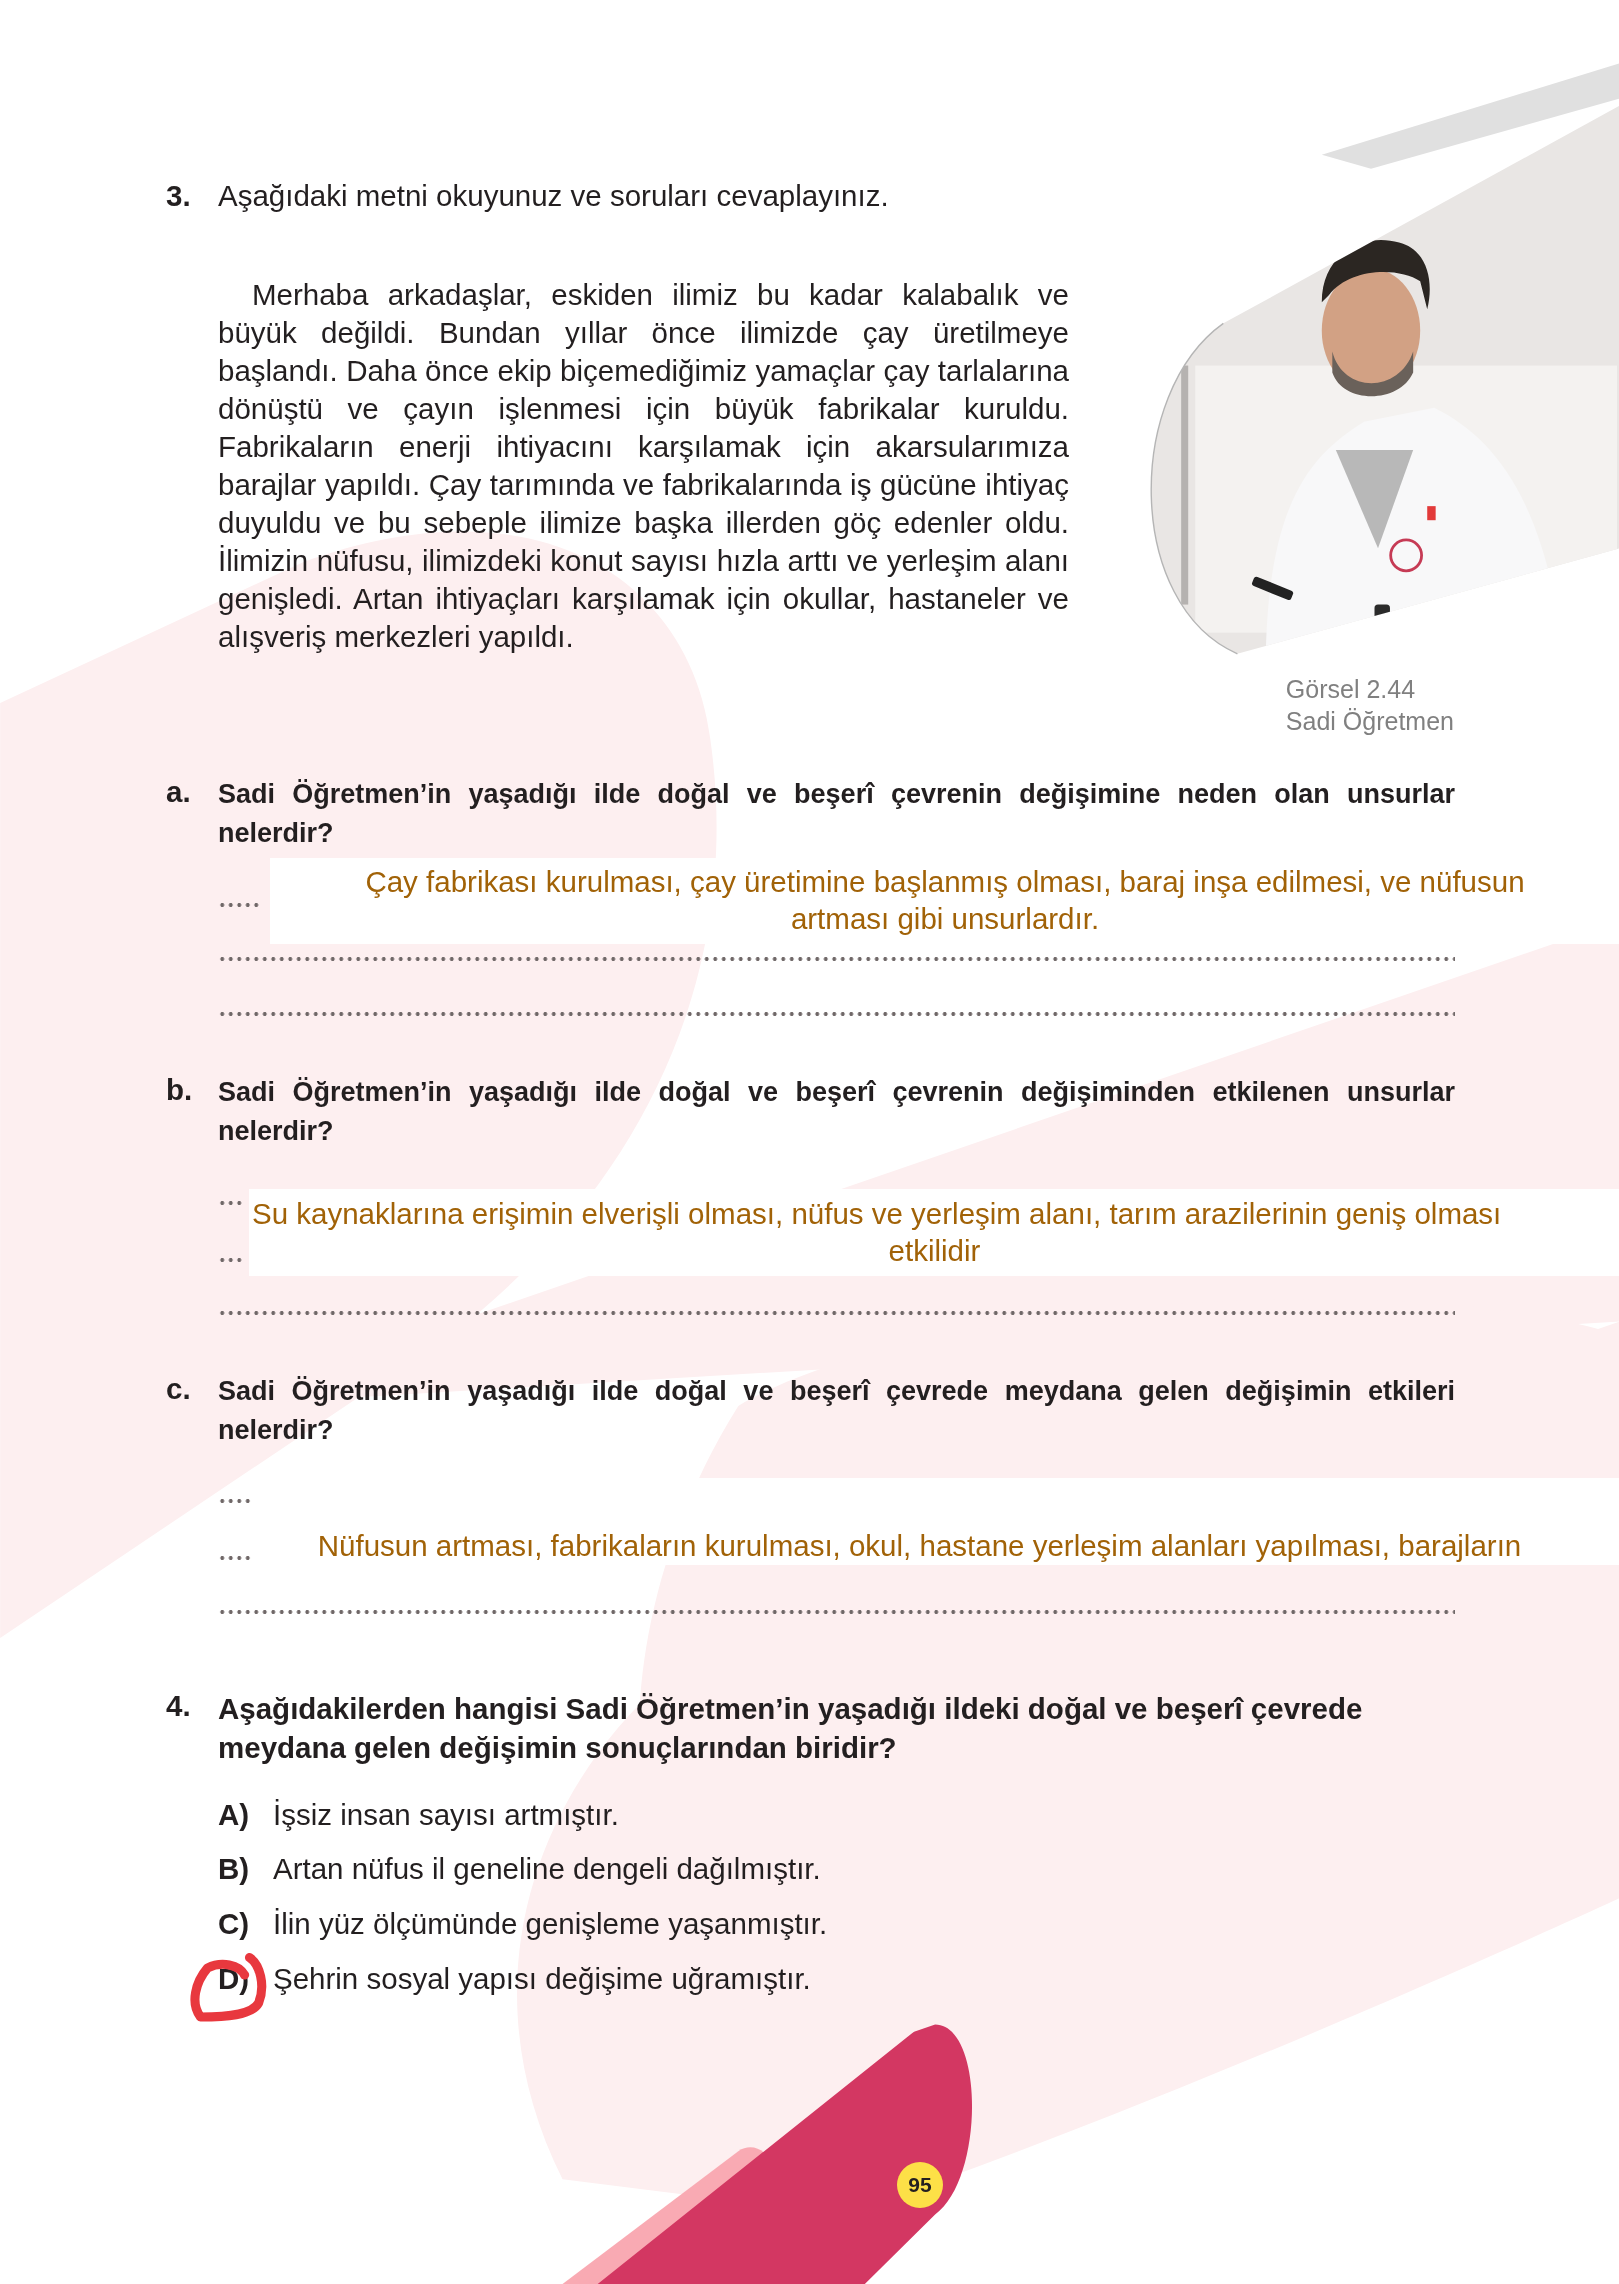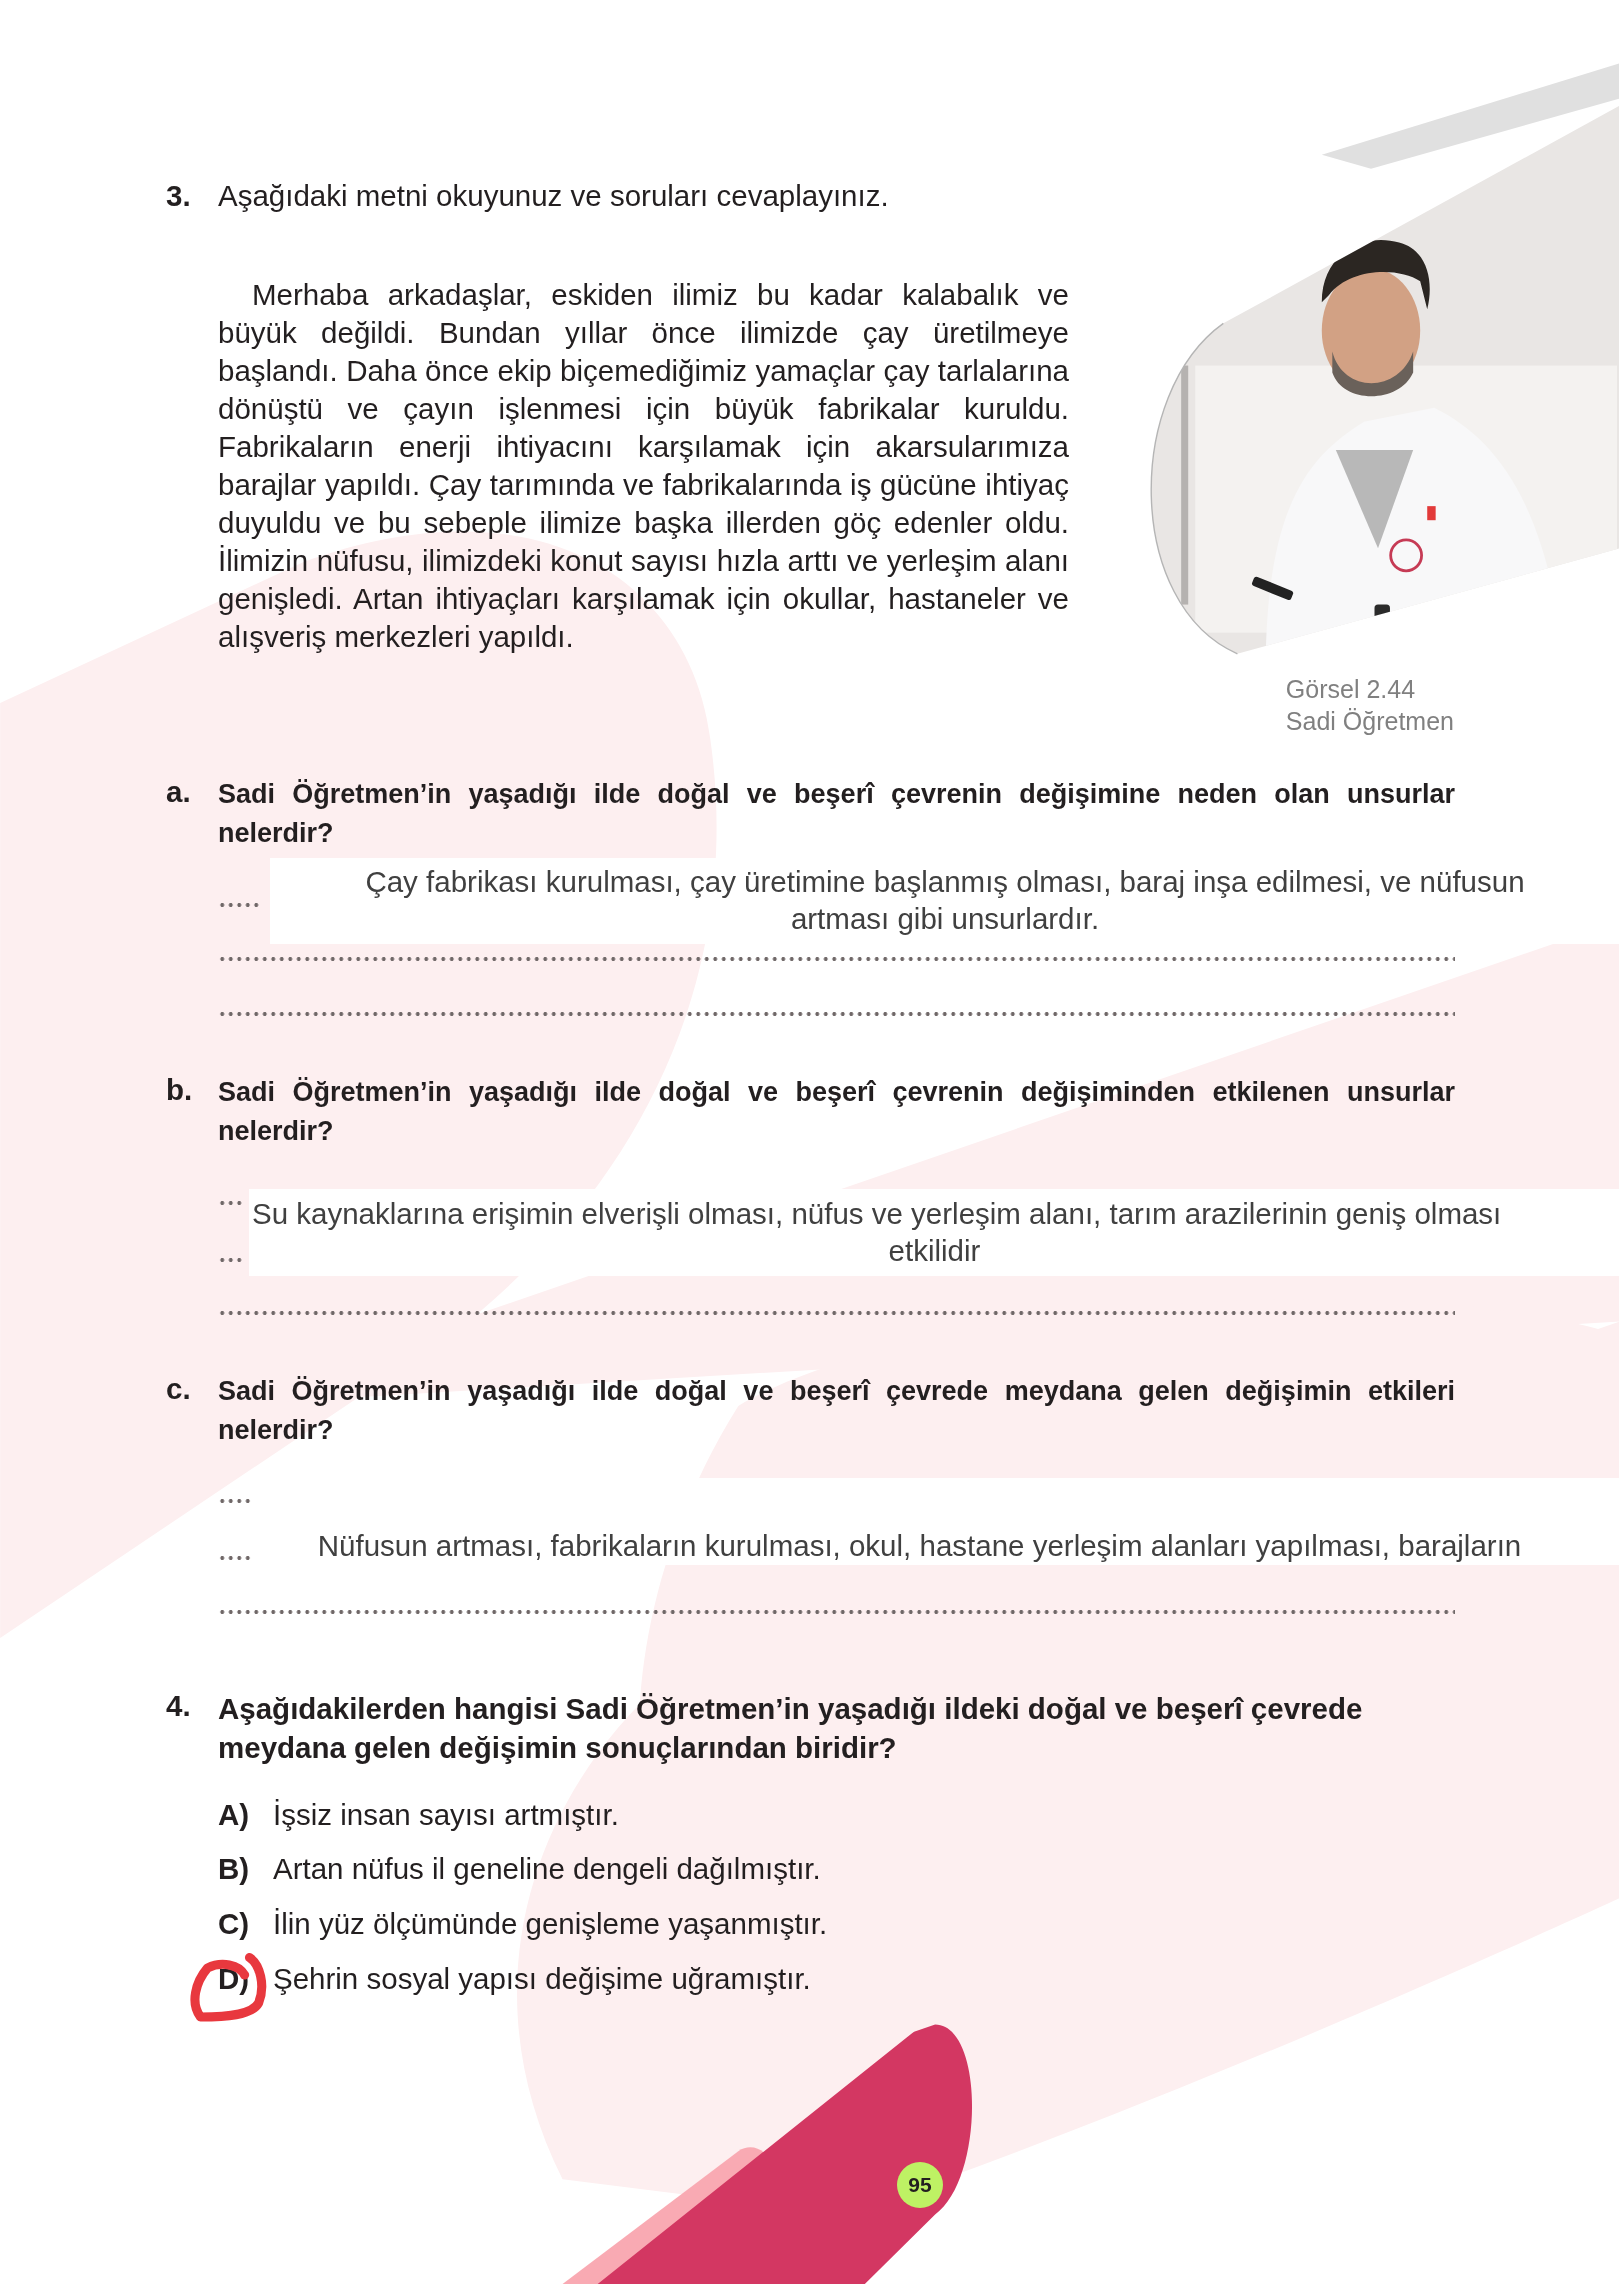--- a/index.html
+++ b/index.html
@@ -33,34 +33,34 @@
     }
     .dots {
       position:absolute; height:4.2px;
       background-image:radial-gradient(circle, #6f6767 1.8px, transparent 2.1px);
       background-size:8.5px 4.2px; background-repeat:repeat-x;
     }
     .answer-box {
       position:absolute; background:#ffffff;
     }
     .answer-text {
-      position:absolute; color:#404040; font-size:29.5px; line-height:37px;
+      position:absolute; color:#a16207; font-size:29.5px; line-height:37px;
       text-align:center; white-space:nowrap;
     }
 
     .q4-text {
       position:absolute; left:218px; top:1689px; width:1237px;
       font-weight:bold; font-size:29.5px; line-height:39px;
     }
     .option { position:absolute; left:218px; font-size:29.5px; white-space:nowrap; }
     .option .opt-letter { font-weight:bold; display:inline-block; width:55px; }
 
     .page-num {
       position:absolute; left:897px; top:2162px; width:46px; height:46px;
-      border-radius:50%; background:#bef264; text-align:center; line-height:46px;
+      border-radius:50%; background:#fde047; text-align:center; line-height:46px;
       font-weight:bold; font-size:21px; color:#231f20;
     }
   </style>
 </head>
 <body>
 
 <svg class="bg-layer" width="1620" height="2284" viewBox="0 0 2304 3249">
 
   <path d="M0 1000 L430 800 C760 680 980 820 1010 1050 C1060 1400 900 1700 640 1900 L0 2330 Z" fill="#fdeff0"></path>
 

